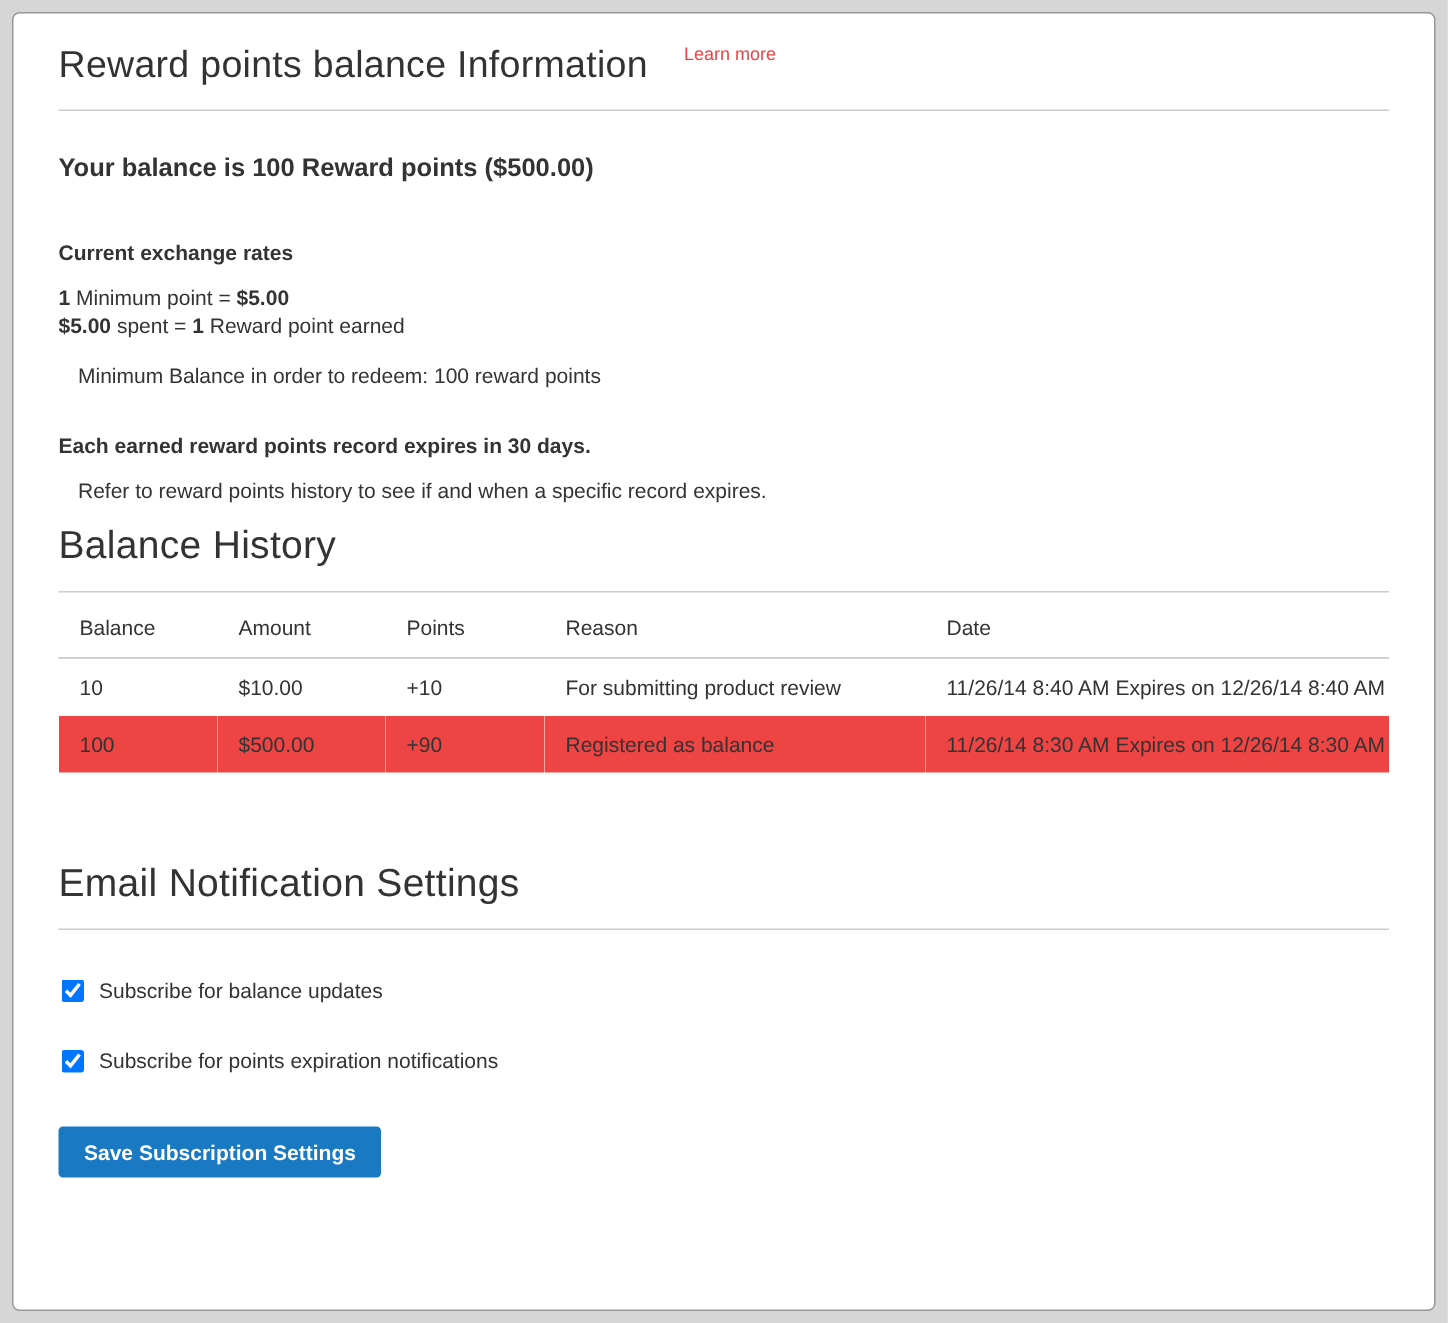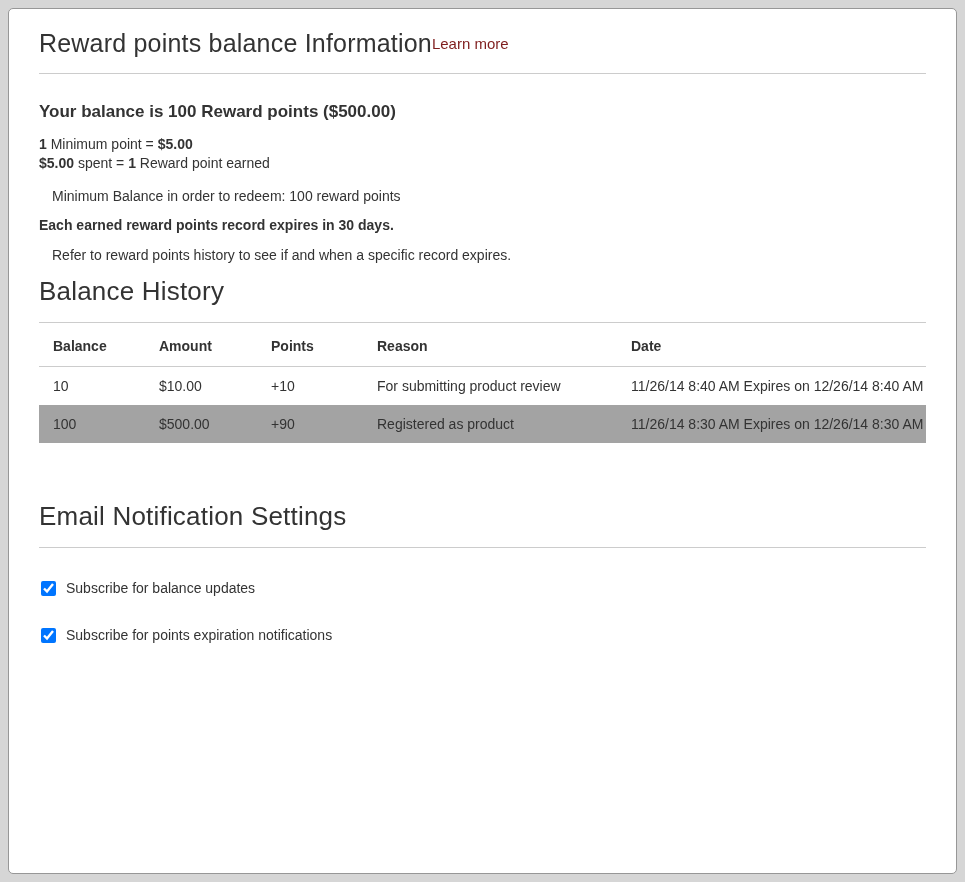--- a/index.html
+++ b/index.html
@@ -14,31 +14,32 @@
     width: 949px;
     min-height: 866px;
     margin: 8px;
     background: #ffffff;
     border: 1px solid #979797;
     border-radius: 5px;
     padding: 20px 30px 30px 30px;
   }
   .header-row {
     display: flex;
-    align-items: center;
+    align-items: flex-start;
   }
   .page-title {
     font-size: 25px;
     font-weight: 300;
     color: #333333;
     letter-spacing: 0.2px;
   }
   .learn-more {
-    font-size: 15px;
-    color: #7f1d1d;
+    margin-left: 24px;
+    font-size: 12px;
+    color: #ef4444;
     text-decoration: none;
     cursor: pointer;
   }
   .divider {
     border: none;
     border-top: 1px solid #cccccc;
     margin: 15px 0 0 0;
   }
   .balance-summary {
     margin-top: 28px;
@@ -59,55 +60,55 @@
     color: #333333;
   }
   .rate-line.first { margin-top: 13px; }
   .limit-heading { margin-top: 30px; }
   .body-line {
     margin: 13px;
     font-size: 14px;
     color: #333333;
   }
   .min-balance { margin-top: 15px; }
-  .expiry-heading { margin-top: 13px; }
+  .expiry-heading { margin-top: 31px; }
   .expiry-note { margin-top: 14px; }
   .section-title {
     font-size: 26px;
     font-weight: 300;
     color: #333333;
     letter-spacing: 0.2px;
   }
   .section-title.email { margin-top: 58px; }
   table.history {
     width: 100%;
     border-collapse: collapse;
     margin-top: 2px;
     table-layout: fixed;
   }
   table.history th {
     text-align: left;
     font-size: 14px;
-    font-weight: 700;
+    font-weight: 400;
     color: #333333;
     padding: 13px 14px 12px 14px;
     border-bottom: 1px solid #cccccc;
   }
   table.history td {
     font-size: 14px;
     color: #333333;
     padding: 11px 14px;
     overflow: hidden;
     white-space: nowrap;
   }
   table.history th:nth-child(1), table.history td:nth-child(1) { width: 106px; }
   table.history th:nth-child(2), table.history td:nth-child(2) { width: 112px; }
   table.history th:nth-child(3), table.history td:nth-child(3) { width: 106px; }
   table.history th:nth-child(4), table.history td:nth-child(4) { width: 254px; }
-  table.history tbody tr.alt { background: #a3a3a3; }
+  table.history tbody tr.alt { background: #ef4444; }
   .checkbox-row {
     display: flex;
     align-items: flex-end;
     margin-top: 32px;
   }
   .checkbox-row.second { margin-top: 31px; }
   .checkbox-row input[type="checkbox"] {
     width: 15px;
     height: 15px;
     margin: 0 10px 0 2px;
@@ -138,20 +139,21 @@
 <div class="card">
 
   <div class="header-row">
     <span class="page-title">Reward points balance Information</span>
     <a class="learn-more" href="#">Learn more</a>
   </div>
   <hr class="divider">
 
   <div class="balance-summary">Your balance is 100 Reward points ($500.00)</div>
 
+  <div class="subheading exchange-heading">Current exchange rates</div>
   <p class="rate-line first"><b>1</b><span> Minimum point = </span><b>$5.00</b></p>
   <p class="rate-line"><b>$5.00</b><span> spent = </span><b>1</b><span> Reward point earned</span></p>
 
   <p class="body-line min-balance">Minimum Balance in order to redeem: 100 reward points</p>
 
   <div class="subheading expiry-heading">Each earned reward points record expires in 30 days.</div>
   <p class="body-line expiry-note">Refer to reward points history to see if and when a specific record expires.</p>
 
   <div class="section-title">Balance History</div>
   <hr class="divider">
@@ -171,33 +173,34 @@
         <td>10</td>
         <td>$10.00</td>
         <td>+10</td>
         <td>For submitting product review</td>
         <td>11/26/14 8:40 AM Expires on 12/26/14 8:40 AM</td>
       </tr>
       <tr class="alt">
         <td>100</td>
         <td>$500.00</td>
         <td>+90</td>
-        <td>Registered as product</td>
+        <td>Registered as balance</td>
         <td>11/26/14 8:30 AM Expires on 12/26/14 8:30 AM</td>
       </tr>
     </tbody>
   </table>
 
   <div class="section-title email">Email Notification Settings</div>
   <hr class="divider">
 
   <div class="checkbox-row">
     <input type="checkbox" id="opt-balance" checked="true" style="">
     <label for="opt-balance">Subscribe for balance updates</label>
   </div>
 
   <div class="checkbox-row second">
     <input type="checkbox" id="opt-expiry" checked="true" style="">
     <label for="opt-expiry">Subscribe for points expiration notifications</label>
   </div>
 
+  <button class="save-button">Save Subscription Settings</button>
 
 </div>
 
 </body></html>

